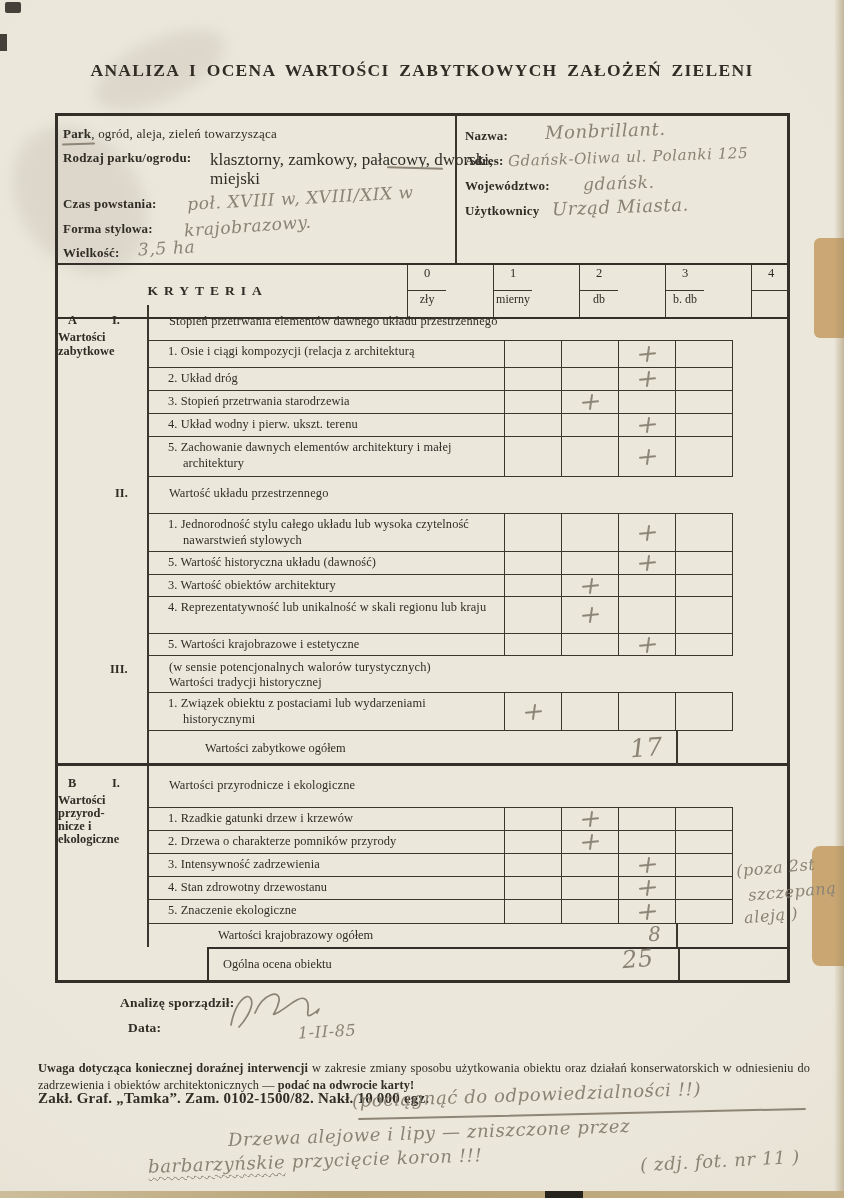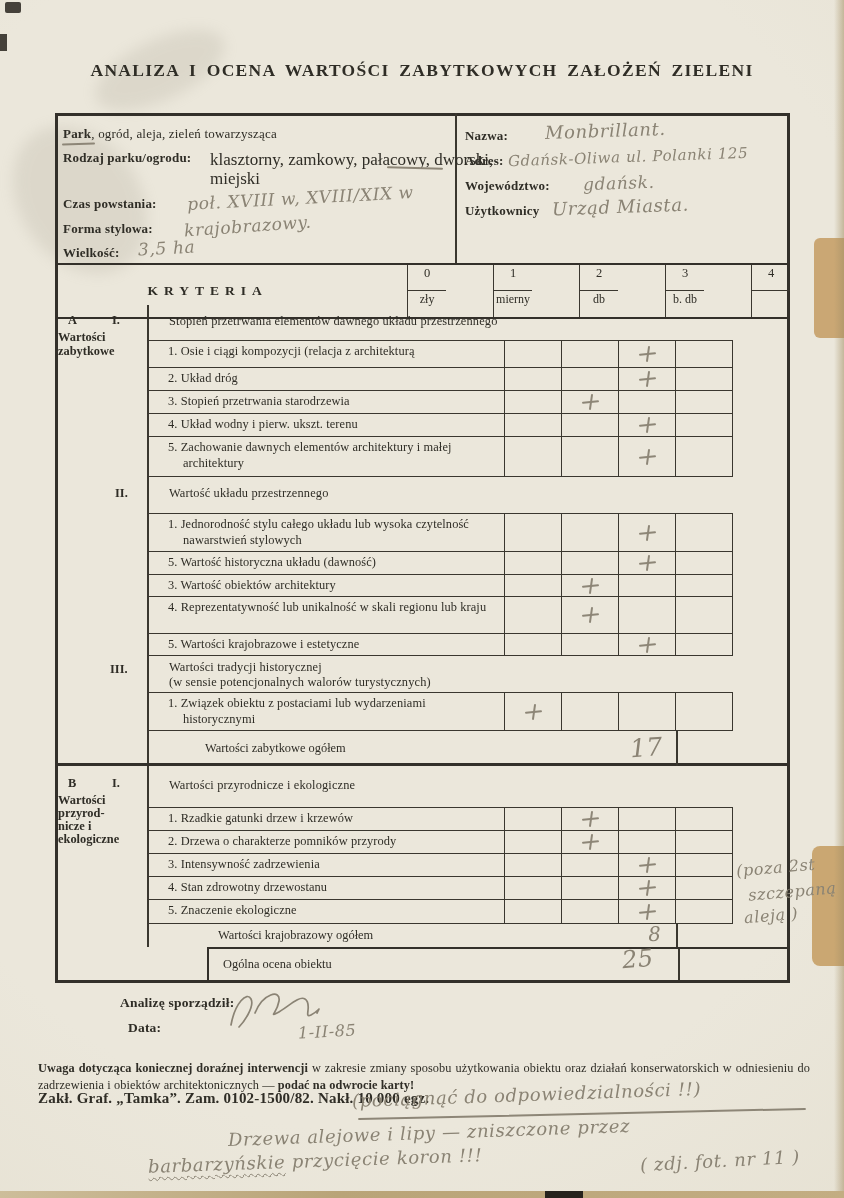--- a/index.html
+++ b/index.html
@@ -233,22 +233,22 @@
         <div class="cell"></div>
         <div class="cell"></div>
         <div class="cell">
           <span class="plus"></span>
         </div>
         <div class="cell"></div>
       </div>
   </div>
 
   <div class="sect-title" style="top:656px;height:37px;padding-top:4px;">
+    <span class="l2">(w sensie potencjonalnych walorów turystycznych)</span>
     <span class="l2">Wartości tradycji historycznej</span>
-    <span class="l2">(w sensie potencjonalnych walorów turystycznych)</span>
   </div>
   <div class="rows" style="top:693px;">
     <div class="row" style="height:38px;">
         <div class="crit">1. Związek obiektu z postaciami lub wydarzeniami historycznymi</div>
         <div class="cell">
           <span class="plus"></span>
         </div>
         <div class="cell"></div>
         <div class="cell"></div>
         <div class="cell"></div>

